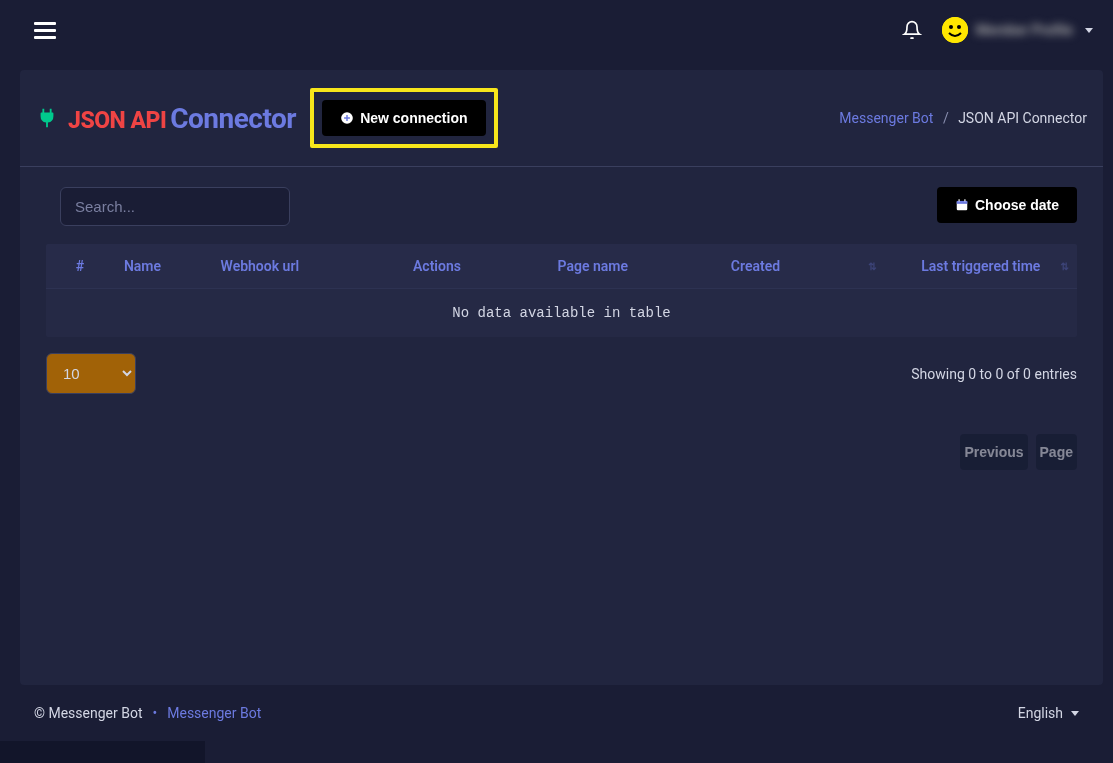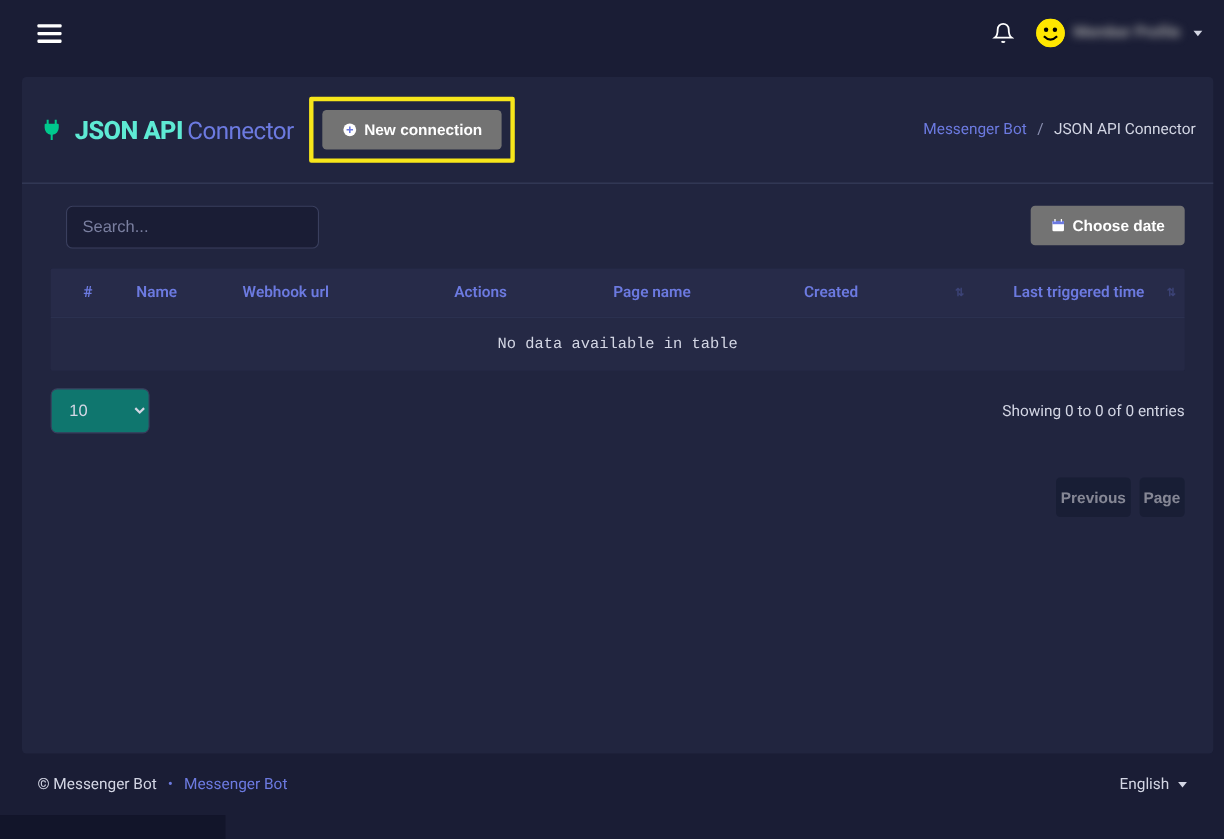--- a/index.html
+++ b/index.html
@@ -41,30 +41,30 @@
 .panel-header {
   display:flex;
   align-items:center;
   justify-content:space-between;
   padding: 18px 16px 18px 16px;
   border-bottom: 1px solid #3a3f5e;
   flex-wrap:wrap;
 }
 .title-group { display:flex; align-items:center; gap:10px; }
 .plug-icon { width:22px; height:22px; }
-.title-json { color:#5eead4; font-weight:800; font-size:23px; letter-spacing:-0.5px;}
-.title-conn { color:#6c7ae0; font-weight:400; font-size:22px; letter-spacing:-0.5px;}
+.title-json { color:#ef4444; font-weight:800; font-size:23px; letter-spacing:-0.5px;}
+.title-conn { color:#6c7ae0; font-weight:700; font-size:28px; letter-spacing:-0.5px;}
 .new-conn-wrap {
   border: 4px solid #f7e61b;
   border-radius:2px;
   padding: 8px;
   margin-left: 4px;
 }
 .btn {
-  background: #737373;
+  background: #000000;
   color:#fff;
   border:none;
   border-radius:4px;
   padding: 10px 18px;
   font-size:14px;
   font-weight:600;
   display:inline-flex;
   align-items:center;
   gap:6px;
   cursor:pointer;
@@ -97,21 +97,21 @@
 .th-hook { width:200px; }
 .th-actions { width:150px; }
 .th-page { width:180px; }
 .th-created { width:170px; position:relative; }
 .th-last { width:200px; text-align:center; position:relative; }
 .sort-icon { position:absolute; right:8px; top:50%; transform:translateY(-50%); opacity:0.3; font-size:10px; color:#6c7ae0; }
 .tbody-empty { text-align:center; padding: 16px; color:#d3d6e4; font-size:14px; background:#252945; border-top:1px solid #2d3252;font-family:Liberation Mono, monospace;}
 
 .below-row { display:flex; justify-content:space-between; align-items:center; margin-top:16px;}
 .perpage {
-  background:#0f766e;
+  background:#a16207;
   border:1px solid #3a3f5e;
   border-radius:6px;
   padding: 10px 12px;
   width: 90px;
   color:#d3d6e4;
   font-size:15px;
 }
 .showing { font-size:14px; color:#d3d6e4; }
 
 .pager-row { display:flex; justify-content:flex-end; gap:8px; margin-top:40px; }

